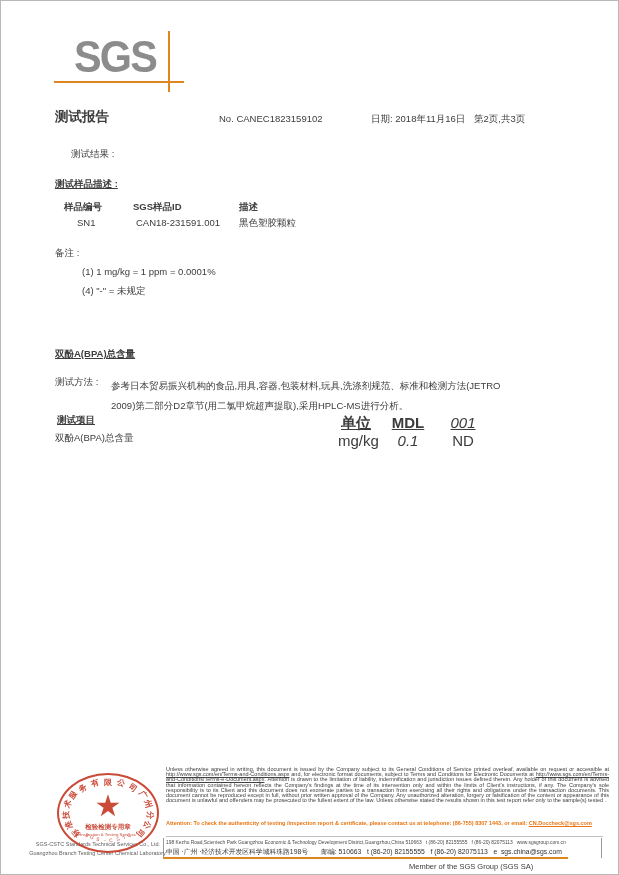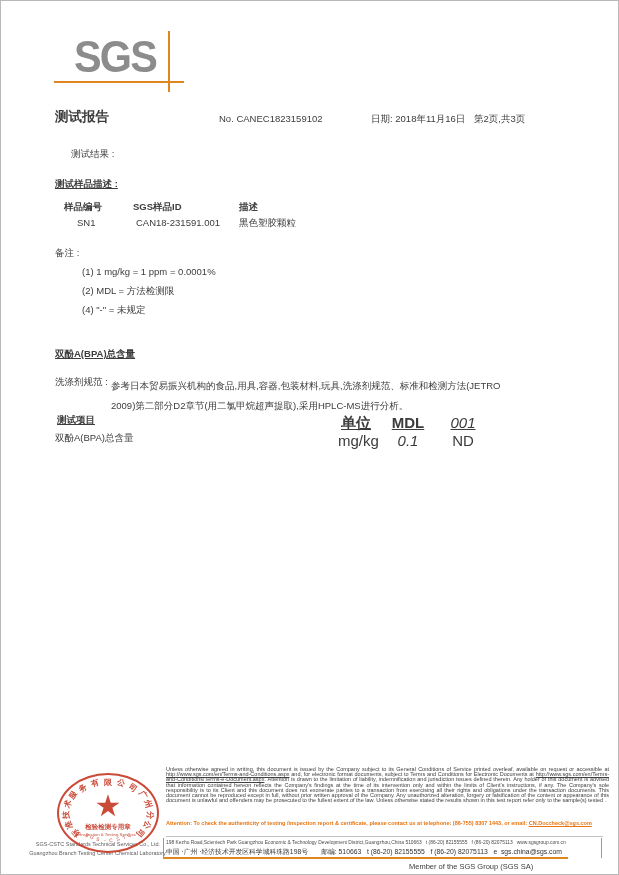--- a/index.html
+++ b/index.html
@@ -83,26 +83,25 @@
     <div>
       <div class="abs body-txt" style="left:76px;top:216px;">SN1</div>
       <div class="abs body-txt" style="left:135px;top:216px;">CAN18-231591.001</div>
       <div class="abs body-txt" style="left:238px;top:216px;">黑色塑胶颗粒</div>
     </div>
   </div>
 
   <div class="abs body-txt" style="left:54px;top:246px;">备注 :</div>
   <div class="abs notes-list" style="left:81px;top:261px;">
     <div>(1) 1 mg/kg = 1 ppm = 0.0001%</div>
-    <div>(2) MDL = 方法检测限</div>
     <div>(4) "-" = 未规定</div>
   </div>
 
   <div class="abs body-txt b u" style="left:54px;top:347px;">双酚A(BPA)总含量</div>
-  <div class="abs body-txt" style="left:54px;top:375px;">洗涤剂规范 :</div>
+  <div class="abs body-txt" style="left:54px;top:375px;">测试方法 :</div>
   <div class="abs body-txt method-text" style="left:110px;top:375px;">参考日本贸易振兴机构的食品,用具,容器,包装材料,玩具,洗涤剂规范、标准和检测方法(JETRO 2009)第二部分D2章节(用二氯甲烷超声提取),采用HPLC-MS进行分析。</div>
 
   <div>
     <div class="abs body-txt b u" style="left:56px;top:413px;">测试项目</div>
     <div class="cellbox b u" style="left:337px;top:413px;">单位</div>
     <div class="cellbox b u" style="left:389px;top:413px;">MDL</div>
     <div class="cellbox i u" style="left:444px;top:413px;">001</div>
     <div>
       <div class="abs body-txt" style="left:54px;top:431px;">双酚A(BPA)总含量</div>
       <div class="cellbox" style="left:337px;top:431px;">mg/kg</div>

